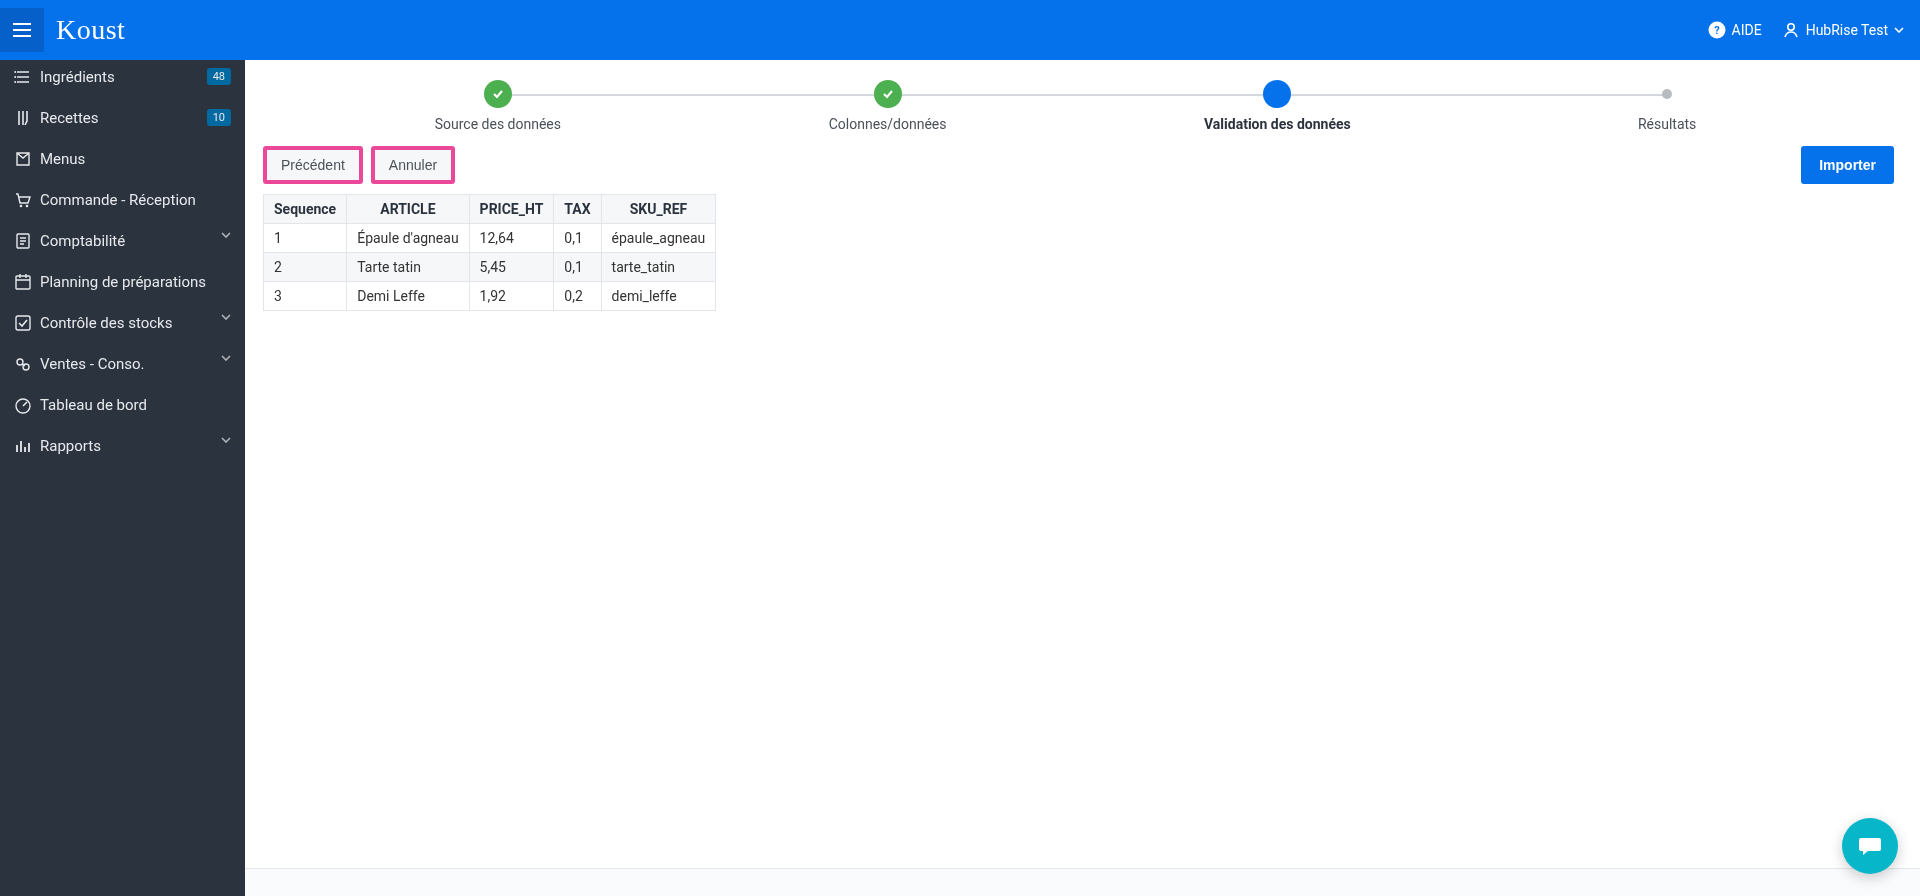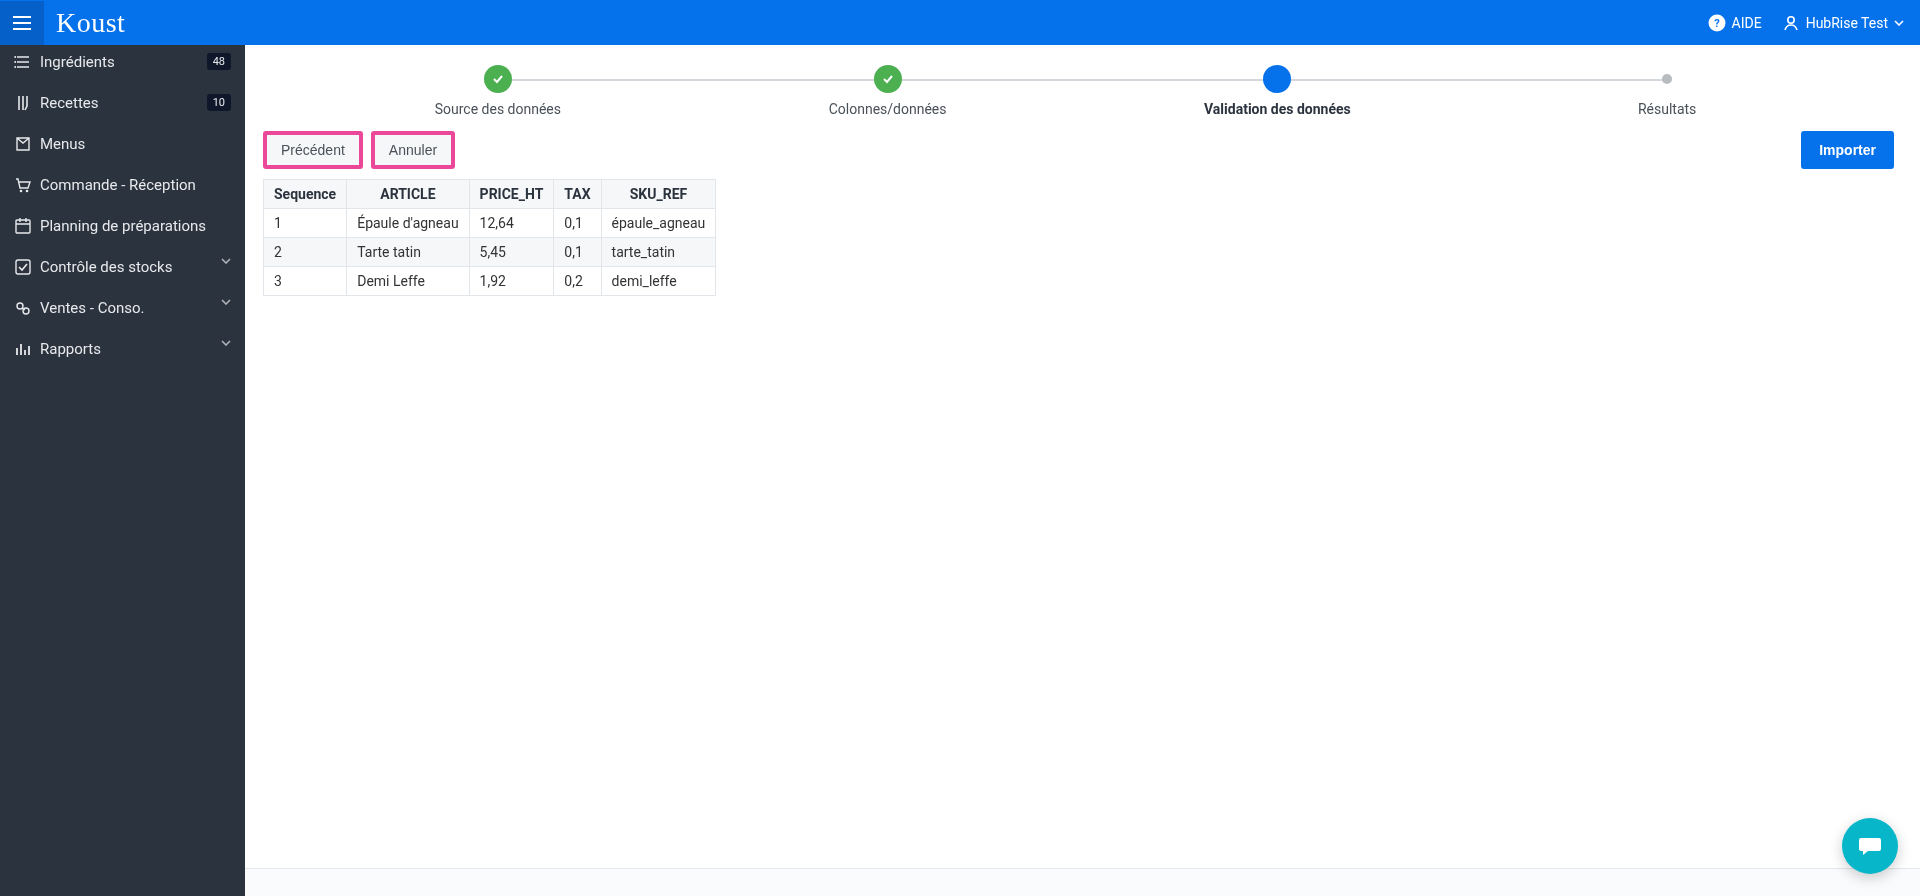--- a/index.html
+++ b/index.html
@@ -7,21 +7,21 @@
   body {
     font-family: -apple-system, BlinkMacSystemFont, "Segoe UI", Roboto, Arial, sans-serif;
     font-size: 14px;
     color: #333;
     background: #fff;
   }
   .app { display: flex; flex-direction: column; height: 100vh; }
 
   
   .topbar {
-    height: 45px;
+    height: 60px;
     background: #0572ec;
     color: #fff;
     display: flex;
     align-items: center;
     padding: 0 16px 0 0;
   }
   .hamburger-wrap {
     width: 44px;
     height: 44px;
     background: #0560c9;
@@ -69,21 +69,21 @@
     font-size: 15px;
   }
   .side-item .icon-slot {
     width: 26px;
     display: flex;
     align-items: center;
     justify-content: flex-start;
   }
   .side-item .label { flex: 1; }
   .side-badge {
-    background: #0f172a;
+    background: #0369a1;
     color: #e7e9ec;
     border-radius: 3px;
     font-size: 11px;
     padding: 2px 6px;
     min-width: 22px;
     text-align: center;
   }
   .side-chevron { opacity: 0.7; }
 
   
@@ -292,20 +292,32 @@
               <path d="M2 3h2l2 9h8l2-6H5" stroke="#e7e9ec" stroke-width="1.4" fill="none"></path>
               <circle cx="7" cy="15" r="1.3" fill="#e7e9ec"></circle>
               <circle cx="13" cy="15" r="1.3" fill="#e7e9ec"></circle>
             </svg>
           </span>
         <span class="label">Commande - Réception</span>
       </div>
       <div class="side-item">
         <span class="icon-slot">
             <svg width="18" height="18" viewBox="0 0 18 18">
+              <rect x="3" y="2" width="12" height="14" rx="1" stroke="#e7e9ec" stroke-width="1.4" fill="none"></rect>
+              <path d="M6 6h6M6 9h6M6 12h4" stroke="#e7e9ec" stroke-width="1.4"></path>
+            </svg>
+          </span>
+        <span class="label">Comptabilité</span>
+        <svg class="side-chevron" width="10" height="6" viewBox="0 0 10 6">
+            <path d="M1 1l4 4 4-4" fill="none" stroke="#e7e9ec" stroke-width="1.6"></path>
+          </svg>
+      </div>
+      <div class="side-item">
+        <span class="icon-slot">
+            <svg width="18" height="18" viewBox="0 0 18 18">
               <rect x="2" y="3" width="14" height="13" rx="1" stroke="#e7e9ec" stroke-width="1.4" fill="none"></rect>
               <path d="M2 7h14M6 1v4M12 1v4" stroke="#e7e9ec" stroke-width="1.4"></path>
             </svg>
           </span>
         <span class="label">Planning de préparations</span>
       </div>
       <div class="side-item">
         <span class="icon-slot">
             <svg width="18" height="18" viewBox="0 0 18 18">
               <rect x="2" y="2" width="14" height="14" rx="2" stroke="#e7e9ec" stroke-width="1.4" fill="none"></rect>
@@ -322,20 +334,29 @@
             <svg width="18" height="18" viewBox="0 0 18 18">
               <circle cx="6" cy="7" r="3" stroke="#e7e9ec" stroke-width="1.4" fill="none"></circle>
               <circle cx="12" cy="12" r="3" stroke="#e7e9ec" stroke-width="1.4" fill="none"></circle>
               <path d="M8 9l3 2" stroke="#e7e9ec" stroke-width="1.4"></path>
             </svg>
           </span>
         <span class="label">Ventes - Conso.</span>
         <svg class="side-chevron" width="10" height="6" viewBox="0 0 10 6">
             <path d="M1 1l4 4 4-4" fill="none" stroke="#e7e9ec" stroke-width="1.6"></path>
           </svg>
+      </div>
+      <div class="side-item">
+        <span class="icon-slot">
+            <svg width="18" height="18" viewBox="0 0 18 18">
+              <circle cx="9" cy="10" r="7" stroke="#e7e9ec" stroke-width="1.4" fill="none"></circle>
+              <path d="M9 10L13 6" stroke="#e7e9ec" stroke-width="1.6"></path>
+            </svg>
+          </span>
+        <span class="label">Tableau de bord</span>
       </div>
       <div class="side-item">
         <span class="icon-slot">
             <svg width="18" height="18" viewBox="0 0 18 18">
               <path d="M3 15V8M7 15V4M11 15v-5M15 15V6" stroke="#e7e9ec" stroke-width="1.8"></path>
             </svg>
           </span>
         <span class="label">Rapports</span>
         <svg class="side-chevron" width="10" height="6" viewBox="0 0 10 6">
             <path d="M1 1l4 4 4-4" fill="none" stroke="#e7e9ec" stroke-width="1.6"></path>

